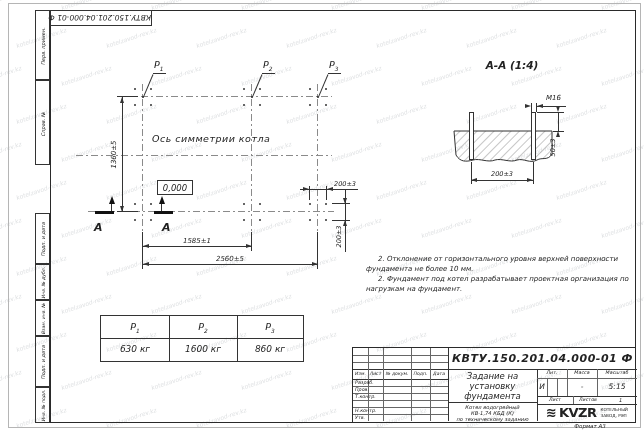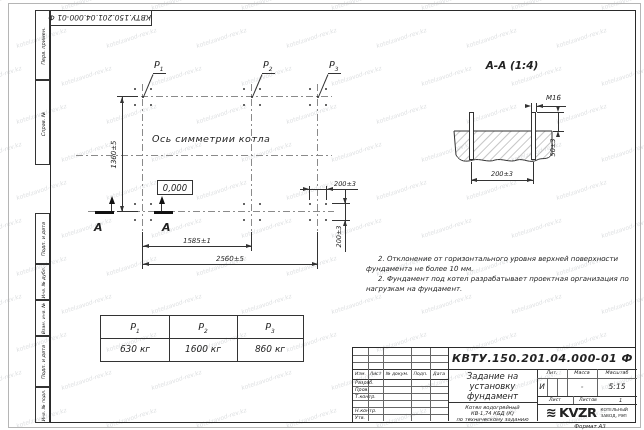--- a/index.html
+++ b/index.html
@@ -360,21 +360,21 @@
     <div class="tb-cell" style="left:2px;top:46px;width:30px;font-size:4.8px;">Т.контр.</div>
     <div class="tb-cell" style="left:2px;top:60px;width:30px;font-size:4.8px;">Н.контр.</div>
     <div class="tb-cell" style="left:2px;top:67px;width:30px;font-size:4.8px;">Утв.</div>
 
     <div class="hl" style="left:95px;top:21px;width:189px;background:#333;"></div>
     <div class="tb-cell ctr" style="left:95px;top:4px;width:189px;font-size:11px;letter-spacing:.5px;font-weight:bold;">КВТУ.150.201.04.000-01 Ф</div>
 
     <div class="hl" style="left:95px;top:54px;width:89px;background:#333;"></div>
     <div class="tb-cell ctr" style="left:95px;top:23px;width:89px;font-size:8.5px;">Задание на</div>
     <div class="tb-cell ctr" style="left:95px;top:33px;width:89px;font-size:8.5px;">установку</div>
-    <div class="tb-cell ctr" style="left:95px;top:43px;width:89px;font-size:8.5px;">фундамент</div>
+    <div class="tb-cell ctr" style="left:95px;top:43px;width:89px;font-size:8.5px;">фундамента</div>
     <div class="tb-cell ctr" style="left:95px;top:56px;width:89px;font-size:5.2px;">Котел водогрейный</div>
     <div class="tb-cell ctr" style="left:95px;top:62px;width:89px;font-size:5.2px;">КВ-1,74 КБД (К)</div>
     <div class="tb-cell ctr" style="left:95px;top:68px;width:89px;font-size:5.2px;">по техническому заданию</div>
 
     <div class="hl" style="left:184px;top:30px;width:100px;background:#666;"></div>
     <div class="hl" style="left:184px;top:48px;width:100px;background:#333;"></div>
     <div class="hl" style="left:184px;top:56px;width:100px;background:#333;"></div>
     <div class="vl" style="left:214px;top:21px;height:27px;background:#666;"></div>
     <div class="vl" style="left:244px;top:21px;height:27px;background:#666;"></div>
     <div class="vl" style="left:194px;top:30px;height:18px;background:#666;"></div>

